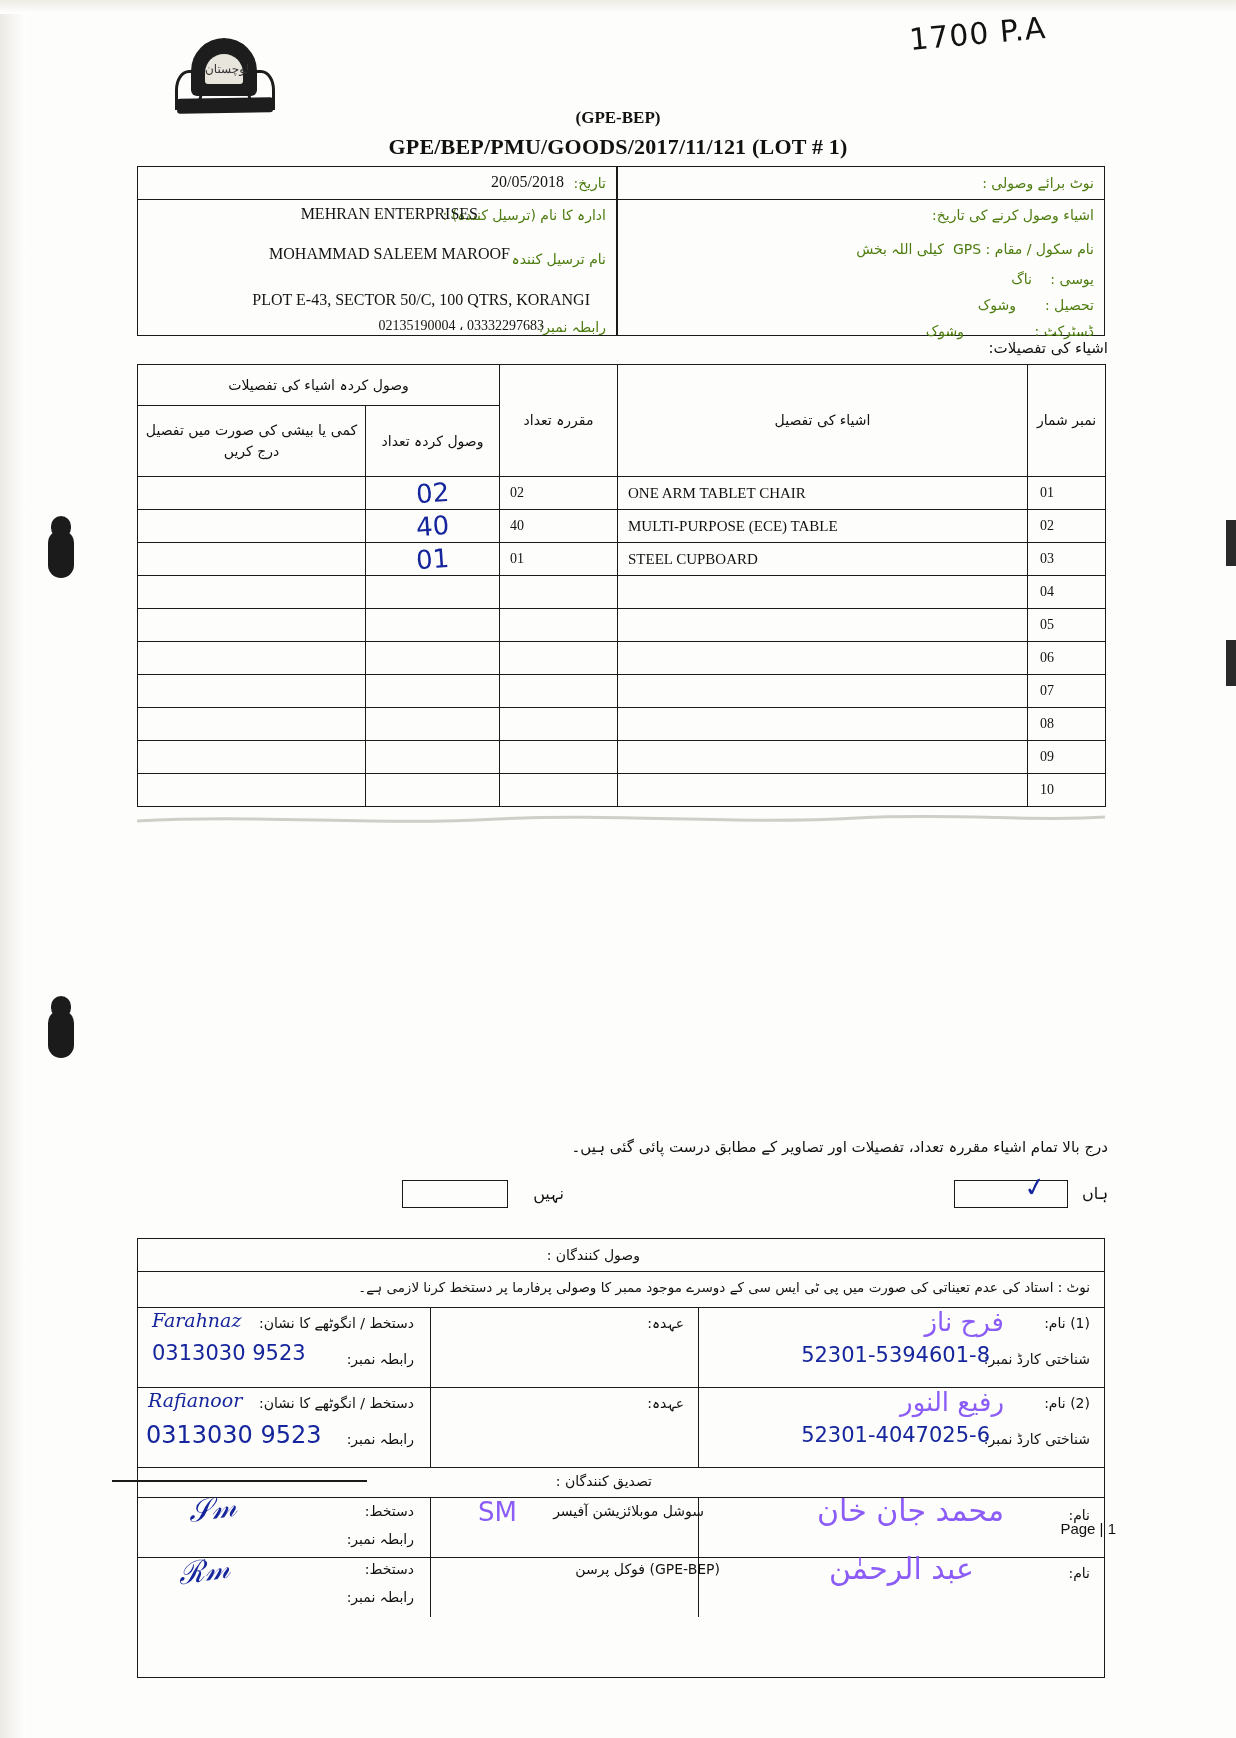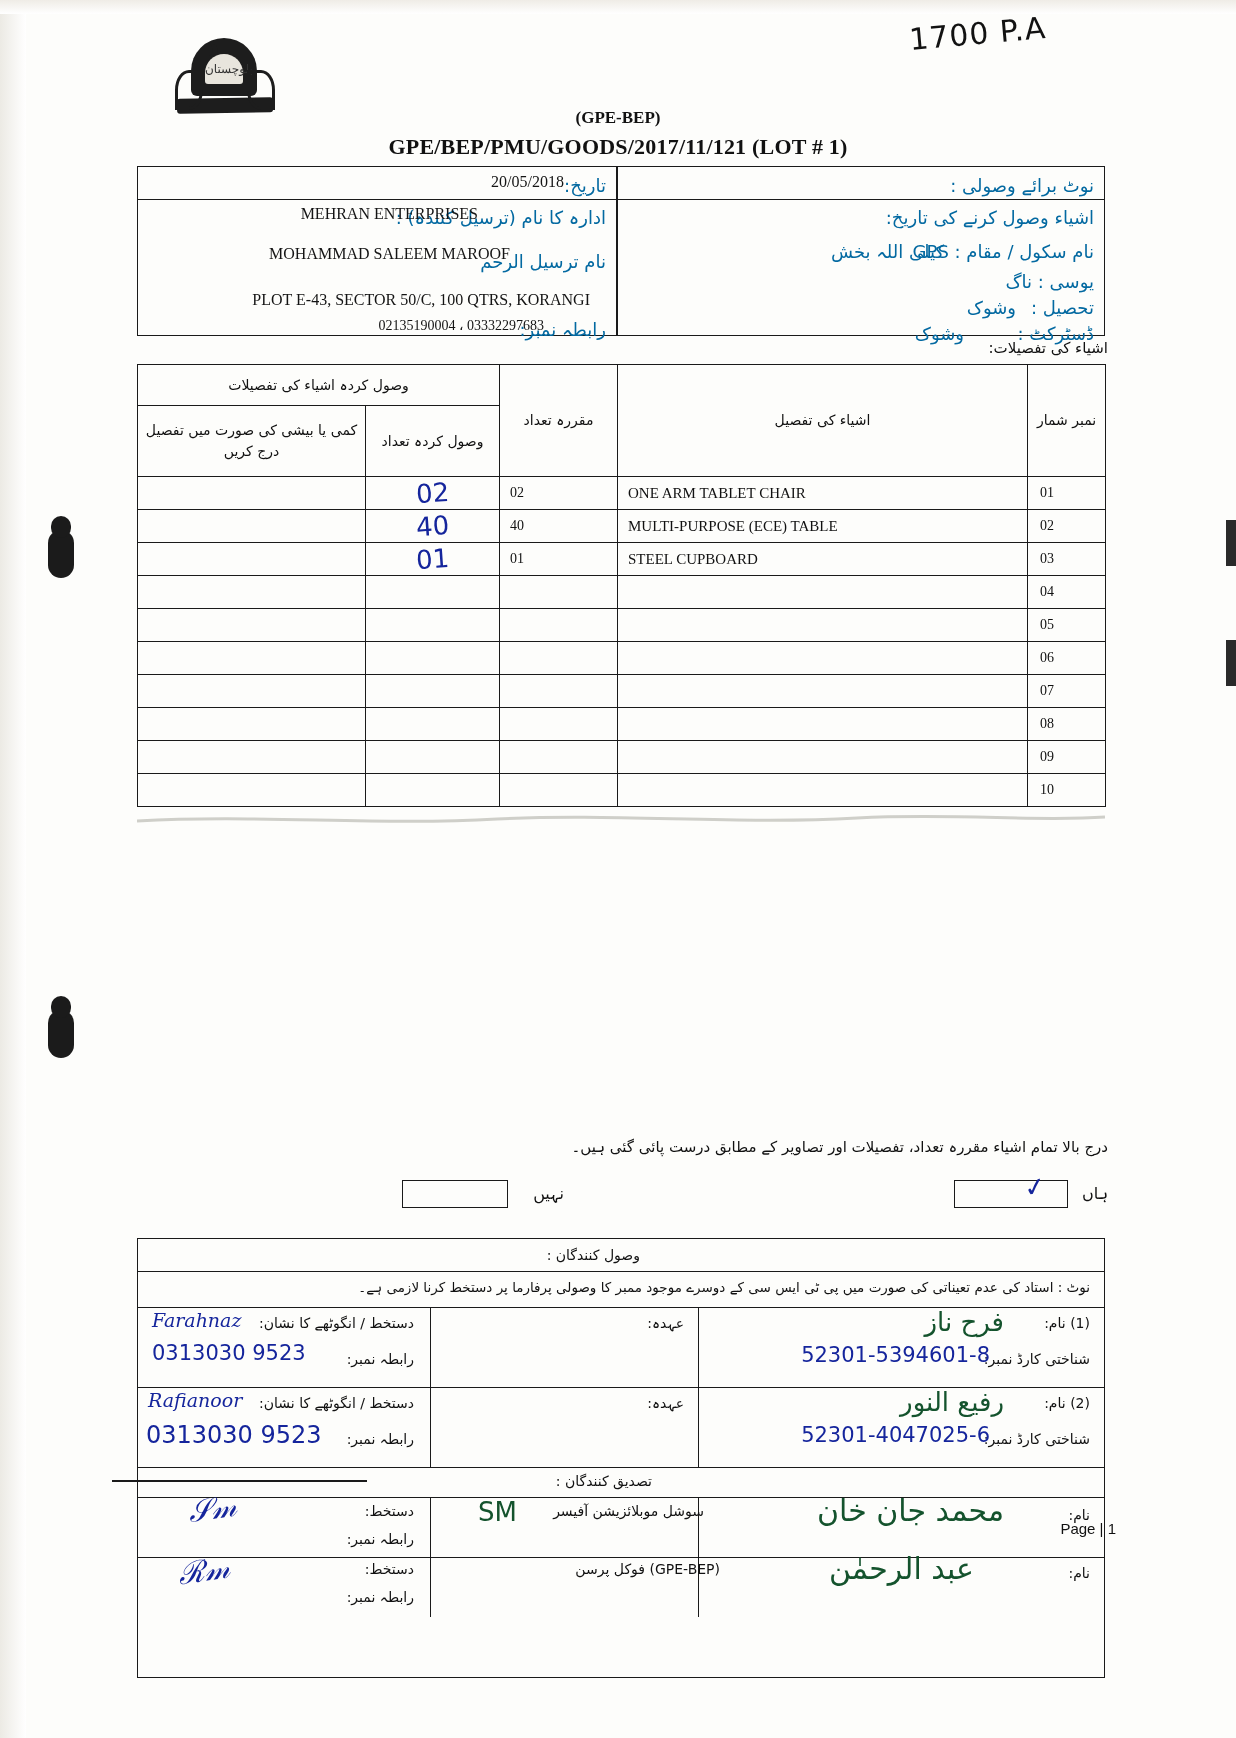--- a/index.html
+++ b/index.html
@@ -174,22 +174,22 @@
   }
   .rowline {
     position: absolute;
     left: 0; right: 0;
     height: 1.4px;
     background: #1a1a1a;
   }
   .lbl-rtl {
     direction: rtl;
     font-family: "DejaVu Sans", sans-serif;
-    font-size: 18px;
-    color: #0369a1;
+    font-size: 14px;
+    color: #4d7c0f;
   }
   .val-en {
     font-family: "Liberation Serif", serif;
     font-size: 16px;
     color: #141414;
   }
 
   
   .details-cap {
     position: absolute;
@@ -321,21 +321,21 @@
   }
   .hand-digits {
     position: absolute;
     font-family: "DejaVu Sans", sans-serif;
     color: #15259c;
     font-size: 21px;
   }
   .hand-urdu {
     position: absolute;
     font-family: "DejaVu Sans", sans-serif;
-    color: #14532d;
+    color: #8b5cf6;
     font-size: 26px;
     direction: rtl;
   }
   .squiggle {
     position: absolute;
     color: #15259c;
     font-family: "DejaVu Serif", serif;
     font-size: 30px;
     font-style: italic;
     transform: rotate(-8deg);
@@ -408,21 +408,21 @@
     </div>
 
     <div class="tb-left">
       <div class="lbl-rtl" style="position:absolute; right:10px; top:8px;">تاریخ:</div>
       <div class="val-en" style="position:absolute; right:52px; top:6px;">20/05/2018</div>
       <div class="rowline" style="top:32px;"></div>
 
       <div class="lbl-rtl" style="position:absolute; right:10px; top:40px;">ادارہ کا نام (ترسیل کنندہ) :</div>
       <div class="val-en" style="position:absolute; right:138px; top:38px;">MEHRAN ENTERPRISES</div>
 
-      <div class="lbl-rtl" style="position:absolute; right:10px; top:84px;">نام ترسیل الرحم</div>
+      <div class="lbl-rtl" style="position:absolute; right:10px; top:84px;">نام ترسیل کنندہ</div>
       <div class="val-en" style="position:absolute; right:106px; top:78px;">MOHAMMAD SALEEM MAROOF</div>
 
       <div class="val-en" style="position:absolute; right:26px; top:124px;">PLOT E-43, SECTOR 50/C, 100 QTRS, KORANGI</div>
 
       <div class="lbl-rtl" style="position:absolute; right:10px; top:152px;">رابطہ نمبر:</div>
       <div class="val-en" style="position:absolute; right:72px; top:150px; font-size:14px;">02135190004  ،  03332297683</div>
     </div>
   </div>
 
   <div class="details-cap">اشیاء کی تفصیلات:</div>

